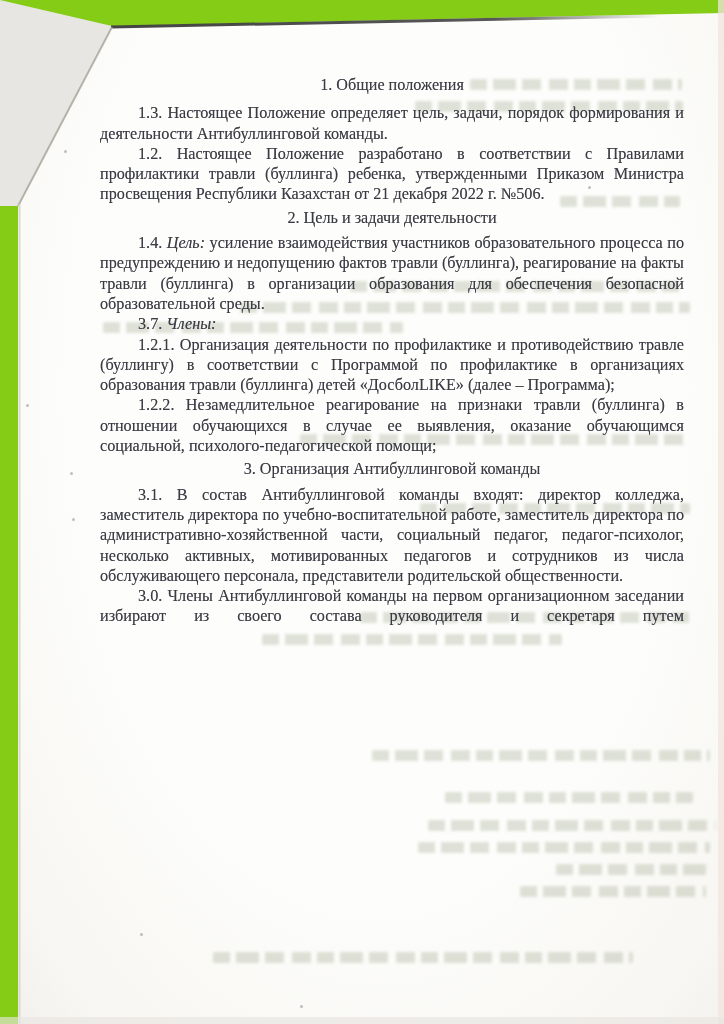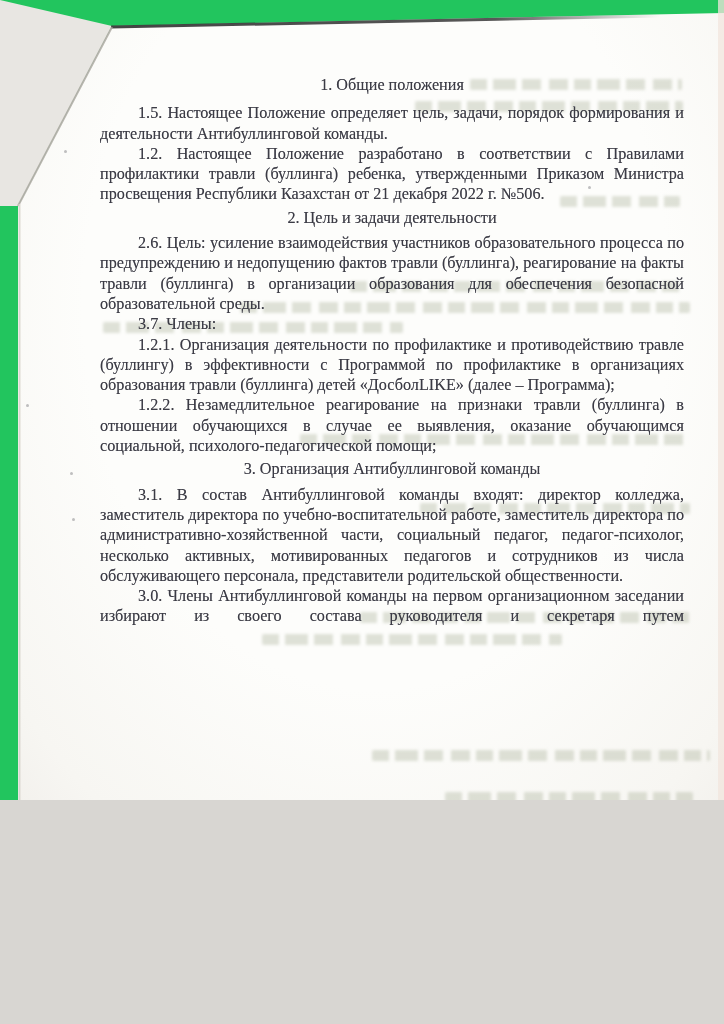--- a/index.html
+++ b/index.html
@@ -1,21 +1,21 @@
 <!DOCTYPE html>
 <html lang="ru"><head>
 <meta charset="utf-8">
 <title>Scanned document page</title>
 <style>
   html,body{margin:0;padding:0;background:#d8d6d2;}
   .scan-root{
     position:relative;
-    width:724px;height:800px;
+    width:724px;height:1024px;
     margin:0 auto;
-    background:#22c55e;           
+    background:#84cc16;           
     overflow:hidden;
     font-family:"Liberation Serif","DejaVu Serif",serif;
   }
   
   .corner-wedge{
     position:absolute;left:0;top:0;width:130px;height:215px;
     background:#e8e6e2;
     clip-path:polygon(0 0,112px 26px,18px 206px,0 206px);
   }
   
@@ -40,21 +40,21 @@
     position:absolute;left:100px;top:75px;width:584px;
     font-size:16.2px;line-height:20.3px;
     color:#3b3b45;
     text-shadow:0 0 .5px rgba(59,59,69,.5);
     text-align:justify;
   }
   .doc-text p{margin:0;text-indent:38px;}
   .doc-text p.jall{text-align-last:justify;}
   .doc-text .heading{text-align:center;text-indent:0;margin:3px 0 5px;}
   .doc-text .heading:first-child{margin:0 0 8px;}
-  .doc-text .it{}
+  .doc-text .it{font-style:italic;}
   
   .edges{position:absolute;inset:0;pointer-events:none;}
 </style>
 </head>
 <body>
 
 <div class="scan-root">
 
   <div class="corner-wedge"></div>
   <div class="paper"></div>
@@ -81,26 +81,26 @@
       <div class="speck" style="left: 70px; top: 472px;"></div>
       <div class="speck" style="left: 72px; top: 518px;"></div>
       <div class="speck" style="left: 26px; top: 404px;"></div>
       <div class="speck" style="left: 588px; top: 186px;"></div>
       <div class="speck" style="left: 300px; top: 1005px;"></div>
       <div class="speck" style="left: 140px; top: 933px;"></div>
     </div>
 
   <div class="doc-text" id="docText">
       <div class="heading"><span>1. Общие положения</span></div>
-      <p><span>1.5. Настоящее Положение определяет цель, задачи, порядок формирования и деятельности Антибуллинговой команды.</span></p>
+      <p><span>1.3. Настоящее Положение определяет цель, задачи, порядок формирования и деятельности Антибуллинговой команды.</span></p>
       <p><span>1.2. Настоящее Положение разработано в соответствии с Правилами профилактики травли (буллинга) ребенка, утвержденными Приказом Министра просвещения Республики Казахстан от 21 декабря 2022 г. №506.</span></p>
       <div class="heading"><span>2. Цель и задачи деятельности</span></div>
-      <p><span>2.6. </span><span class="it">Цель:</span><span> усиление взаимодействия участников образовательного процесса по предупреждению и недопущению фактов травли (буллинга), реагирование на факты травли (буллинга) в организации образования для обеспечения безопасной образовательной среды.</span></p>
+      <p><span>1.4. </span><span class="it">Цель:</span><span> усиление взаимодействия участников образовательного процесса по предупреждению и недопущению фактов травли (буллинга), реагирование на факты травли (буллинга) в организации образования для обеспечения безопасной образовательной среды.</span></p>
       <p><span>3.7. </span><span class="it">Члены:</span></p>
-      <p><span>1.2.1. Организация деятельности по профилактике и противодействию травле (буллингу) в эффективности с Программой по профилактике в организациях образования травли (буллинга) детей «ДосболLIKE» (далее – Программа);</span></p>
+      <p><span>1.2.1. Организация деятельности по профилактике и противодействию травле (буллингу) в соответствии с Программой по профилактике в организациях образования травли (буллинга) детей «ДосболLIKE» (далее – Программа);</span></p>
       <p><span>1.2.2. Незамедлительное реагирование на признаки травли (буллинга) в отношении обучающихся в случае ее выявления, оказание обучающимся социальной, психолого-педагогической помощи;</span></p>
       <div class="heading"><span>3. Организация Антибуллинговой команды</span></div>
       <p><span>3.1. В состав Антибуллинговой команды входят: директор колледжа, заместитель директора по учебно-воспитательной работе, заместитель директора по административно-хозяйственной части, социальный педагог, педагог-психолог, несколько активных, мотивированных педагогов и сотрудников из числа обслуживающего персонала, представители родительской общественности.</span></p>
       <p class="jall"><span>3.0. Члены Антибуллинговой команды на первом организационном заседании избирают из своего состава руководителя и секретаря путем</span></p>
     </div>
 
   <svg class="edges" width="724" height="1024" viewBox="0 0 724 1024">
     <defs>
       <linearGradient id="fadeLine" x1="0" y1="0" x2="1" y2="0">
         <stop offset="0" stop-color="#3a3a3a" stop-opacity="0.95"></stop>

